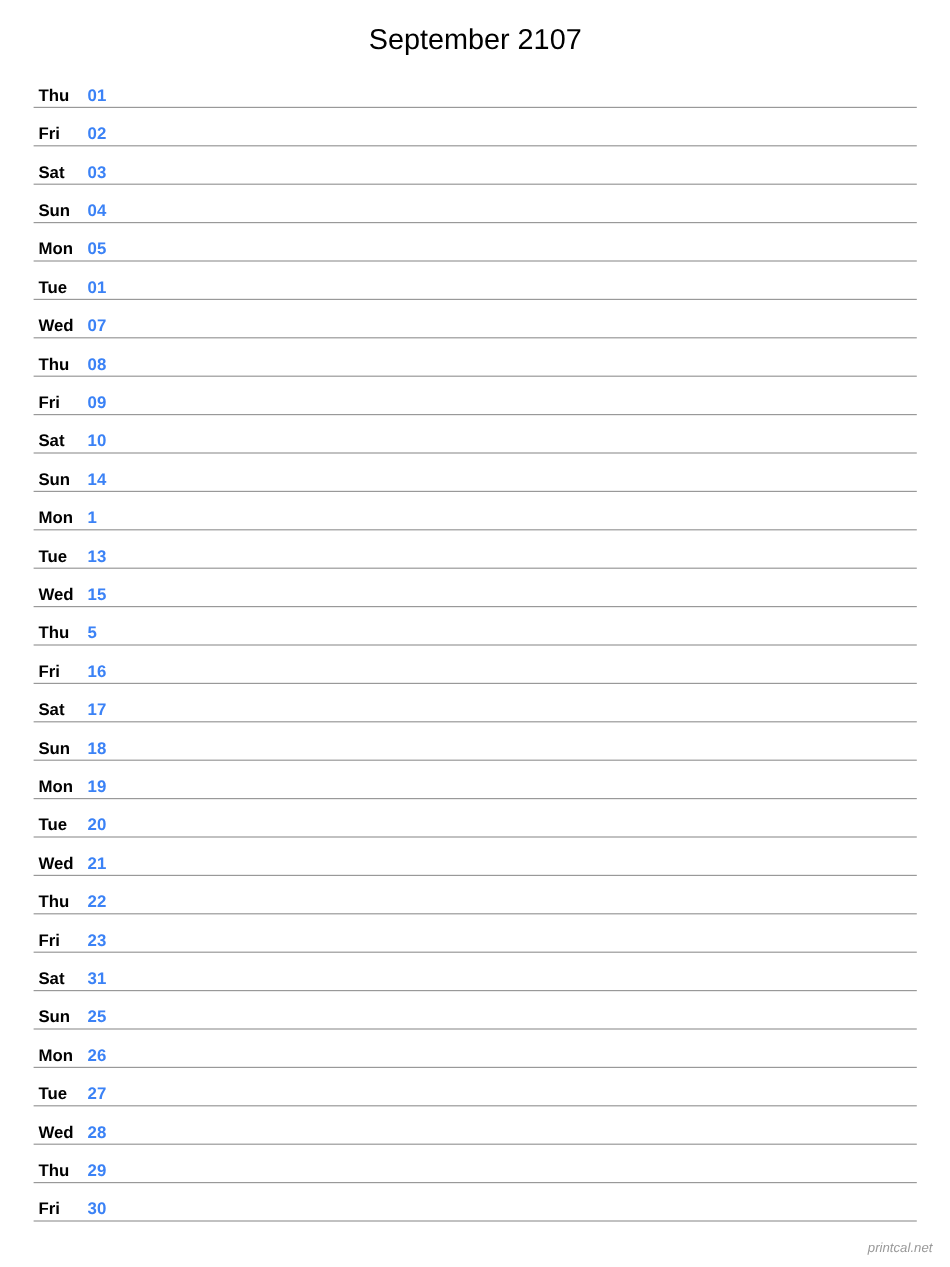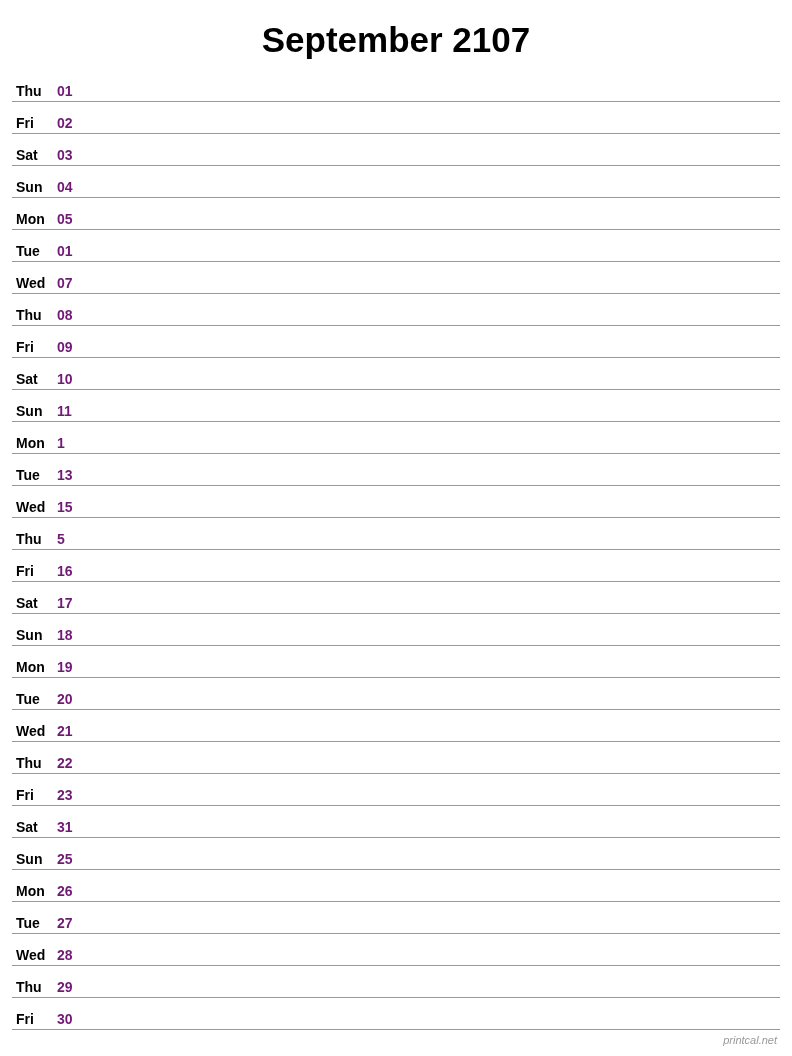--- a/index.html
+++ b/index.html
@@ -11,29 +11,29 @@
     body {
       width: 792px;
       min-height: 1056px;
       background: #ffffff;
       font-family: Arial, sans-serif;
       position: relative;
     }
 
     .page-title {
       text-align: center;
-      font-size: 35px;
-      font-weight: bold;
+      font-size: 24px;
+      font-weight: normal;
       padding: 20px 0 10px 0;
       color: #000;
     }
 
     .calendar-container {
       width: 100%;
-      padding: 0 12px;
+      padding: 0 28px;
     }
 
     .day-row {
       display: flex;
       align-items: flex-end;
       border-bottom: 1px solid #999;
       padding: 2px 0 2px 0;
       min-height: 32px;
     }
 
@@ -44,21 +44,21 @@
       color: #000;
       text-align: left;
       padding-left: 4px;
       flex-shrink: 0;
     }
 
     .day-number {
       width: 35px;
       font-size: 14px;
       font-weight: bold;
-      color: #701a75;
+      color: #3b82f6;
       flex-shrink: 0;
     }
 
     .day-line {
       flex: 1;
       height: 1px;
       
     }
 
     .watermark {
@@ -121,21 +121,21 @@
       <span class="day-number">09</span>
       <span class="day-line"></span>
     </div>
     <div class="day-row">
       <span class="day-name">Sat</span>
       <span class="day-number">10</span>
       <span class="day-line"></span>
     </div>
     <div class="day-row">
       <span class="day-name">Sun</span>
-      <span class="day-number">11</span>
+      <span class="day-number">14</span>
       <span class="day-line"></span>
     </div>
     <div class="day-row">
       <span class="day-name">Mon</span>
       <span class="day-number">1</span>
       <span class="day-line"></span>
     </div>
     <div class="day-row">
       <span class="day-name">Tue</span>
       <span class="day-number">13</span>

